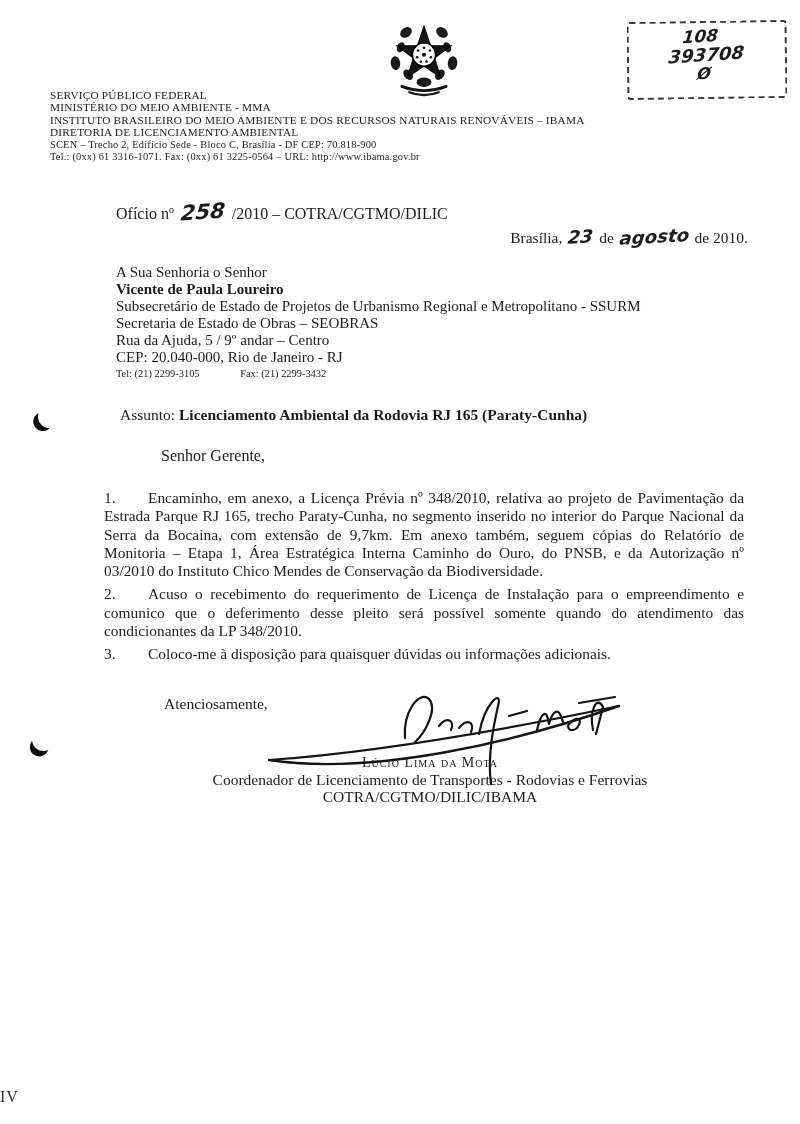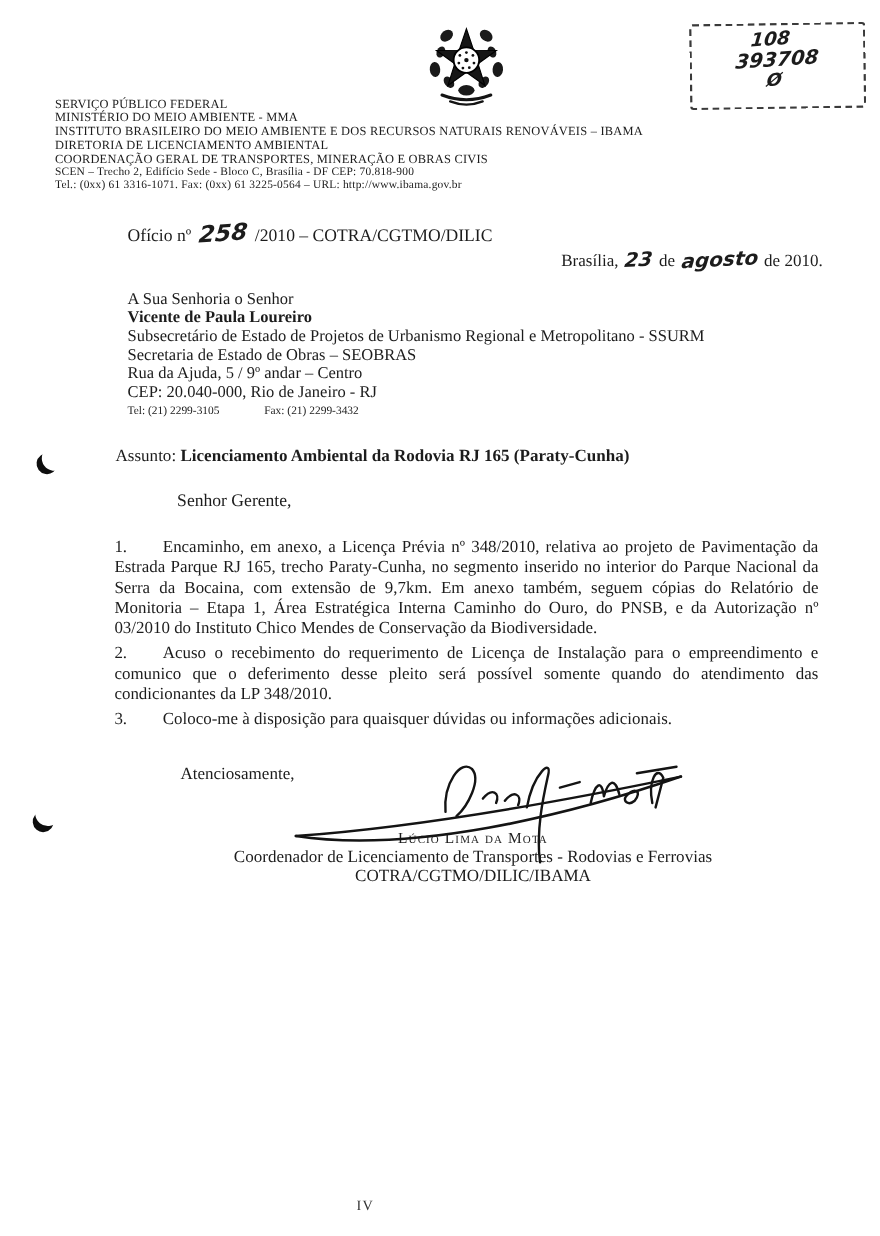--- a/index.html
+++ b/index.html
@@ -36,21 +36,21 @@
   .stamp-l3{font-size:16px;margin:-2px 0 0 62px;}
   
   .oficio{position:absolute;left:116px;top:200px;font-size:16px;white-space:nowrap;}
   .oficio .hand{font-size:21px;transform:skewX(-9deg) rotate(-4deg);margin:0 3px;}
   .dateline{position:absolute;left:400px;top:226px;width:348px;text-align:right;font-size:15.5px;white-space:nowrap;}
   .dateline .hand{font-size:18px;margin:0 2px;}
   .recipient{position:absolute;left:116px;top:264px;font-size:15px;line-height:17px;}
   .recipient .bold{font-weight:700;}
   .tel-line{font-size:10.4px;line-height:15px;}
   .tel-line .fax{margin-left:38px;}
-  .assunto{position:absolute;left:105px;top:406px;font-size:15.5px;}
+  .assunto{position:absolute;left:120px;top:406px;font-size:15.5px;}
   .assunto .bold{font-weight:700;}
   .greeting{position:absolute;left:161px;top:447px;font-size:16px;}
   .body-text{
     position:absolute;left:104px;top:489px;width:640px;
     font-size:15.4px;line-height:18.3px;text-align:justify;
   }
   .body-text p{margin:0 0 5px 0;}
   .par-num{display:inline-block;width:44px;}
   .closing{position:absolute;left:164px;top:695px;font-size:15.5px;}
   
@@ -65,21 +65,21 @@
   
   .crescent{
     position:absolute;width:23px;height:23px;border-radius:50%;
     background:#ffffff;z-index:1;
   }
   .crescent.m1{left:38px;top:405px;box-shadow:-6px 6px 0 -2px #0e0e0e;transform:rotate(8deg);}
   .crescent.m2{left:32px;top:728px;box-shadow:-5px 7px 0 -2px #0e0e0e;transform:rotate(-6deg);}
   
   .footer-page{
     position:absolute;left:0;top:1088px;width:664px;
-    text-align:center;font-size:13px;letter-spacing:1px;color:#333;
+    text-align:left;font-size:16px;letter-spacing:1px;color:#333;
   }
   svg .ink{stroke:#141414;fill:none;stroke-linecap:round;stroke-linejoin:round;}
 </style>
 </head>
 <body>
 
 <div class="page">
 
   <svg class="logo" viewBox="0 0 70 70" width="76" height="74">
 
@@ -112,21 +112,20 @@
     <div class="stamp-l1 hand">108</div>
     <div><span class="stamp-l2 hand">393708</span></div>
     <div><span class="stamp-l3 hand">Ø</span></div>
   </div>
 
   <div class="header-lines">
     <div class="hline">SERVIÇO PÚBLICO FEDERAL</div>
     <div class="hline">MINISTÉRIO DO MEIO AMBIENTE - MMA</div>
     <div class="hline">INSTITUTO BRASILEIRO DO MEIO AMBIENTE E DOS RECURSOS NATURAIS RENOVÁVEIS – IBAMA</div>
     <div class="hline">DIRETORIA DE LICENCIAMENTO AMBIENTAL</div>
-    <div class="hline">COORDENAÇÃO GERAL DE TRANSPORTES, MINERAÇÃO E OBRAS CIVIS</div>
     <div class="hline small">SCEN – Trecho 2, Edifício Sede - Bloco C, Brasília - DF CEP: 70.818-900</div>
     <div class="hline small">Tel.: (0xx) 61 3316-1071. Fax: (0xx) 61 3225-0564 – URL: http://www.ibama.gov.br</div>
   </div>
 
   <div class="oficio">
     <span>Ofício nº</span>
     <span class="hand">258</span>
     <span>/2010 – COTRA/CGTMO/DILIC</span>
   </div>
 

